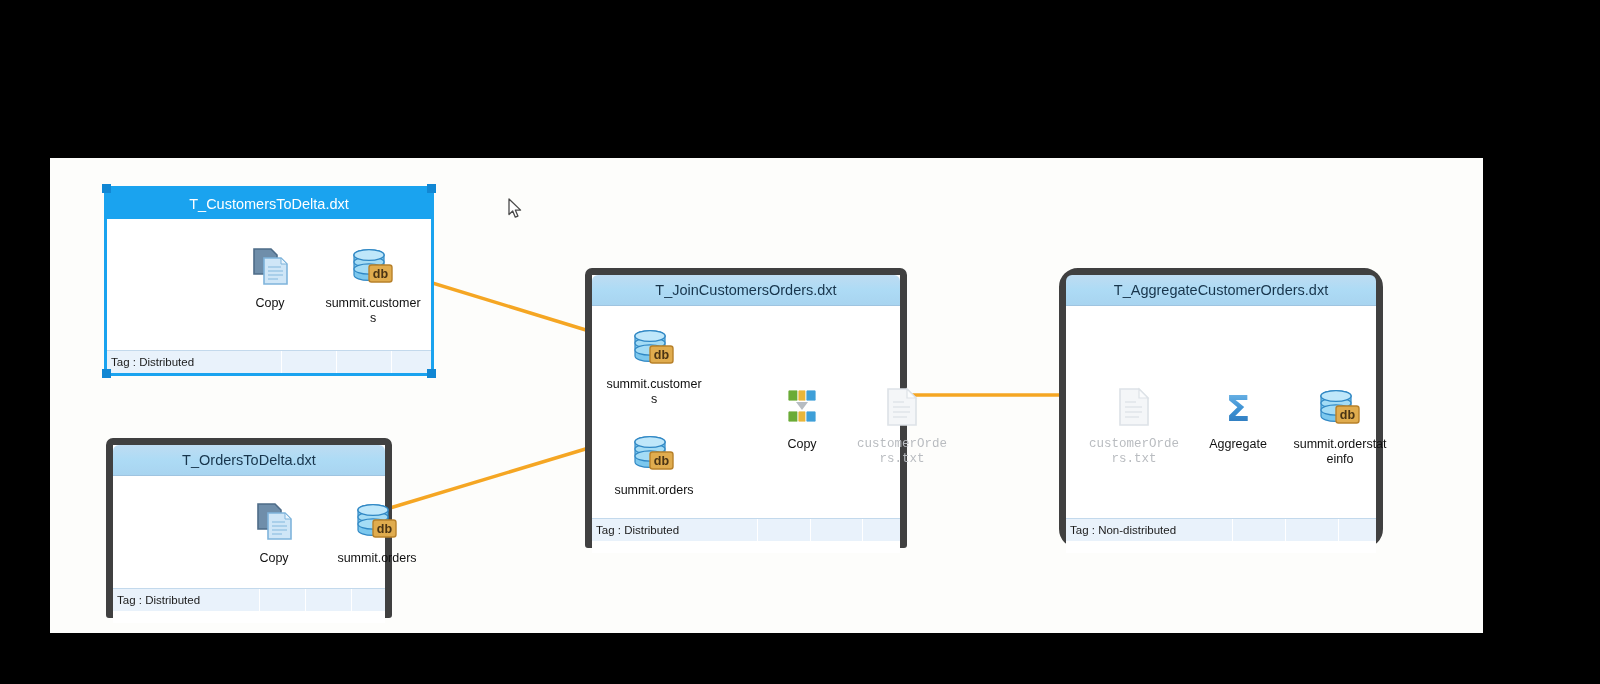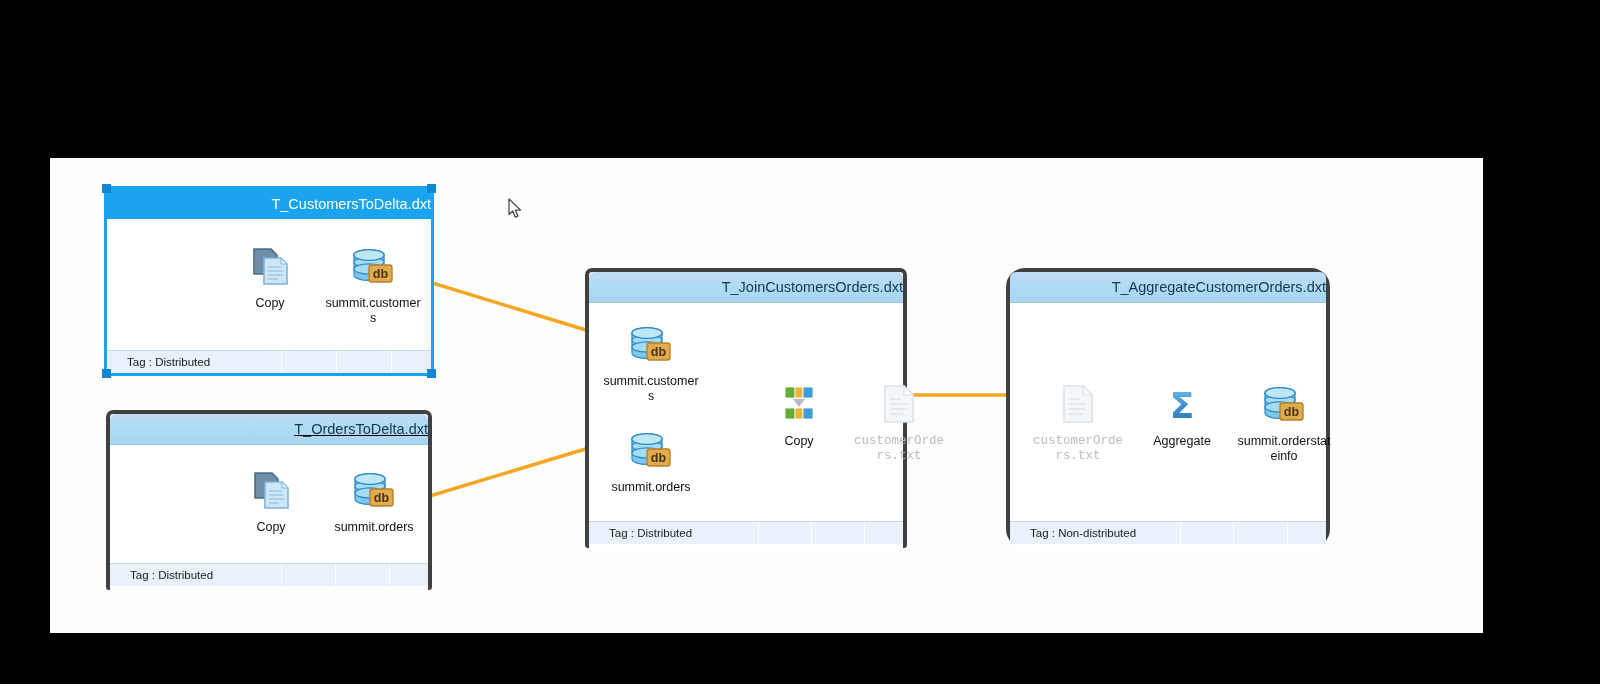--- a/index.html
+++ b/index.html
@@ -39,29 +39,29 @@
     height: 475px;
     pointer-events: none;
     z-index: 5;
   }
 
   
   .panel {
     position: absolute;
     box-sizing: border-box;
     background: #ffffff;
-    border: 4px solid #404040;
+    border: 7px solid #404040;
     border-radius: 7px 7px 3px 3px;
     z-index: 10;
   }
 
   .panel-header {
     height: 30px;
     line-height: 30px;
-    text-align: right;
+    text-align: center;
     font-size: 14.5px;
     color: #18354c;
     background: linear-gradient(to bottom, #bedcf2 0%, #addbf5 50%, #a8d4f0 100%);
     border-radius: 6px 6px 0 0;
     border-bottom: 1px solid #9fc4e0;
     white-space: nowrap;
     overflow: hidden;
   }
 
   .panel-body {
@@ -79,21 +79,21 @@
     display: flex;
     background: #e9f2fb;
     border-top: 1px solid #c3d9ec;
     font-size: 11.5px;
     color: #1b1b1b;
   }
   .footer-cell {
     border-right: 1px solid #ffffff;
     height: 100%;
     line-height: 22px;
-    padding-left: 20px;
+    padding-left: 4px;
     box-sizing: border-box;
     white-space: nowrap;
     overflow: hidden;
   }
   .footer-cell.tag  { flex: 0 0 54%; }
   .footer-cell.c2   { flex: 0 0 17%; }
   .footer-cell.c3   { flex: 0 0 17%; }
   .footer-cell.c4   { flex: 1 1 auto; border-right: none; }
 
   
@@ -254,21 +254,21 @@
         <div class="footer-cell c2"></div>
         <div class="footer-cell c3"></div>
         <div class="footer-cell c4"></div>
       </div>
       <div class="handle tl"></div>
       <div class="handle tr"></div>
       <div class="handle bl"></div>
       <div class="handle br"></div>
     </div>
 
-    <div class="panel" style="left:56px; top:252px; width:326px; height:180px;text-decoration:underline;">
+    <div class="panel" style="left:56px; top:280px; width:286px; height:180px;">
       <div class="panel-header">T_OrdersToDelta.dxt</div>
       <div class="panel-body" style="height:147px;">
 
 
         <div class="node" style="left:113px; top:26px;">
           <div class="node-icon">
             <svg width="40" height="40" viewBox="0 0 40 40">
               <path d="M4,2 H21 L27,8 V27 H4 Z" fill="#6f8eaa" stroke="#4e6c88" stroke-width="1.6"></path>
               <path d="M14,11 H31 L37,17 V37 H14 Z" fill="#cfe6f7" stroke="#7fb4db" stroke-width="1.6"></path>
               <path d="M31,11 L37,17 H31 Z" fill="#eaf5fd" stroke="#7fb4db" stroke-width="1"></path>
@@ -382,21 +382,21 @@
 
       </div>
       <div class="panel-footer">
         <div class="footer-cell tag">Tag : Distributed</div>
         <div class="footer-cell c2"></div>
         <div class="footer-cell c3"></div>
         <div class="footer-cell c4"></div>
       </div>
     </div>
 
-    <div class="panel" style="left:956px; top:110px; width:324px; height:280px;border-radius:19px;">
+    <div class="panel" style="left:1009px; top:110px; width:324px; height:280px;border-radius:19px;">
       <div class="panel-header">T_AggregateCustomerOrders.dxt</div>
       <div class="panel-body" style="height:247px;">
 
         <div class="node ghost" style="left:20px; top:82px;">
           <div class="node-icon">
             <svg width="30" height="38" viewBox="0 0 30 38">
               <path d="M1,1 H20 L29,10 V37 H1 Z" fill="#f4f6f8" stroke="#dde2e7" stroke-width="1.6"></path>
               <path d="M20,1 L29,10 H20 Z" fill="#fbfcfd" stroke="#dde2e7" stroke-width="1.2"></path>
               <g stroke="#e2e6ea" stroke-width="1.6">
                 <line x1="6" y1="14" x2="17" y2="14"></line>

